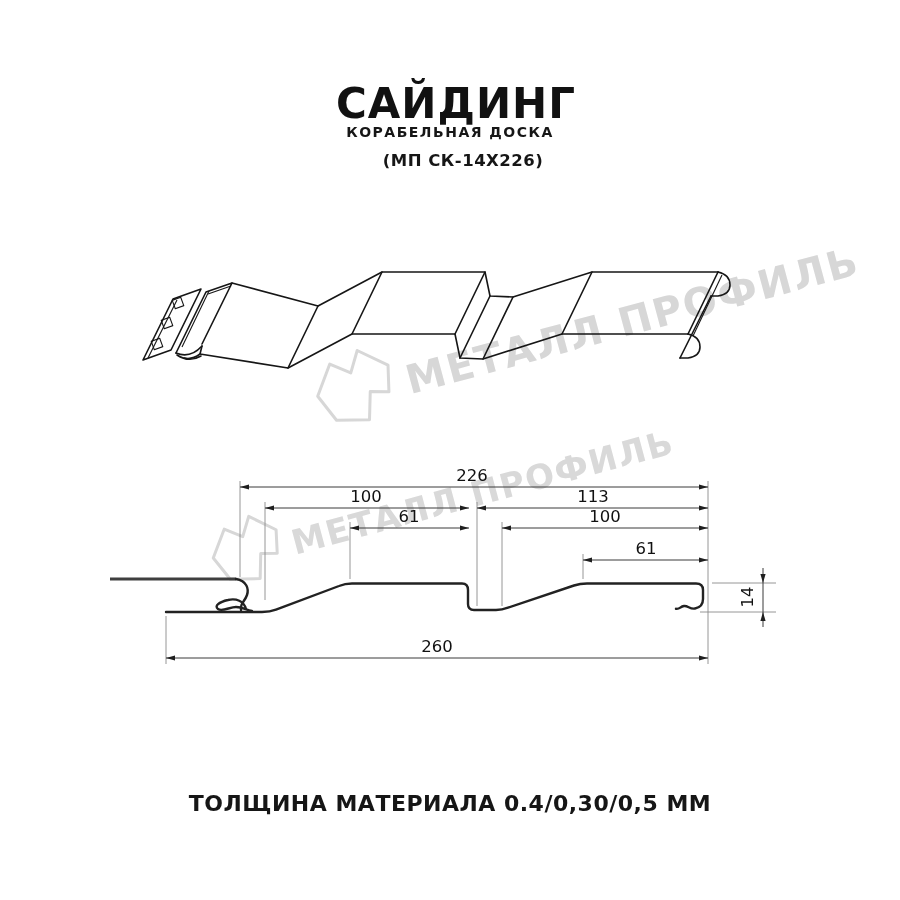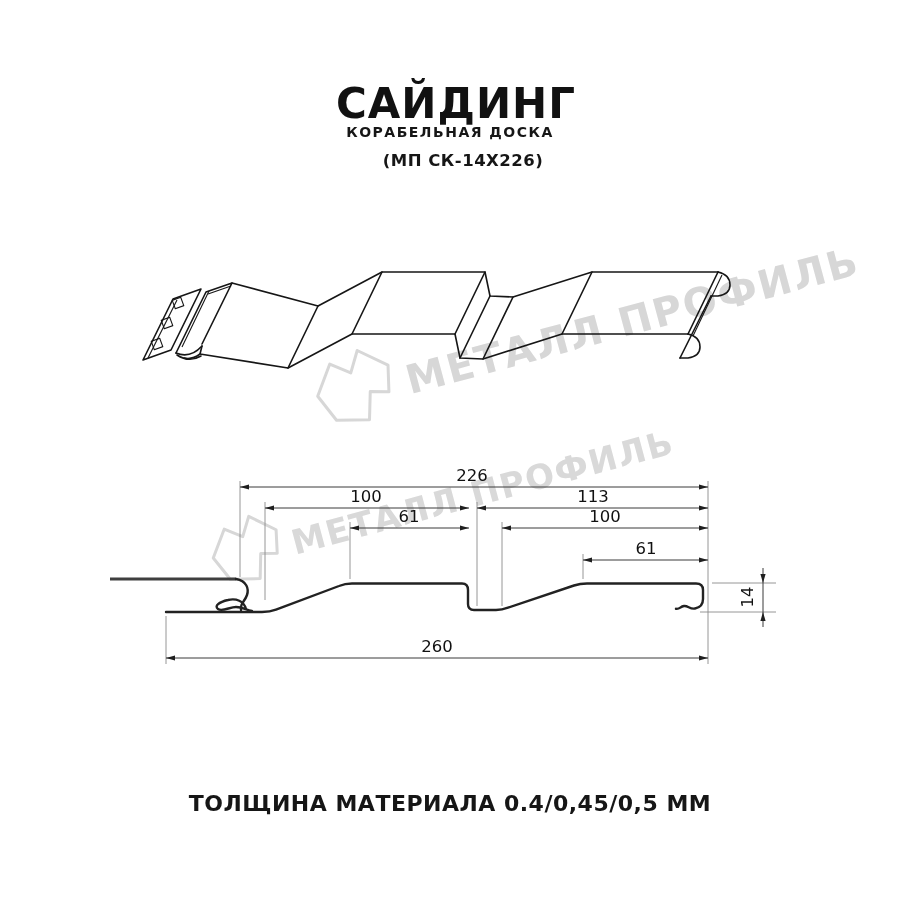--- a/index.html
+++ b/index.html
@@ -24,21 +24,21 @@
   .dimtxt{font-size:16.5px;fill:#111;text-anchor:middle;}
 </style>
 </head>
 <body>
 
 <div id="stage">
 
   <div id="title" class="txt">САЙДИНГ</div>
   <div id="subtitle" class="txt">КОРАБЕЛЬНАЯ ДОСКА</div>
   <div id="code" class="txt">(МП СК-14Х226)</div>
-  <div id="footer-note" class="txt">ТОЛЩИНА МАТЕРИАЛА 0.4/0,45/0,5 ММ</div>
+  <div id="footer-note" class="txt">ТОЛЩИНА МАТЕРИАЛА 0.4/0,30/0,5 ММ</div>
 
   <svg width="900" height="900" viewBox="0 0 900 900">
 
     <g transform="translate(540,345) rotate(-15)">
       <path class="wm-logo" d="M-228,-8 L-208,-36 L-190,-22 L-178,-42 L-152,-20 L-158,6 L-176,1 L-184,28 L-216,20 Z"></path>
       <text class="wm-text" x="-138" y="14">МЕТАЛЛ ПРОФИЛЬ</text>
     </g>
 
     <g transform="translate(408,512) rotate(-15)">
       <path class="wm-logo" d="M-200,-6 L-182,-31 L-166,-19 L-155,-37 L-132,-17 L-137,6 L-153,2 L-160,26 L-189,19 Z"></path>

